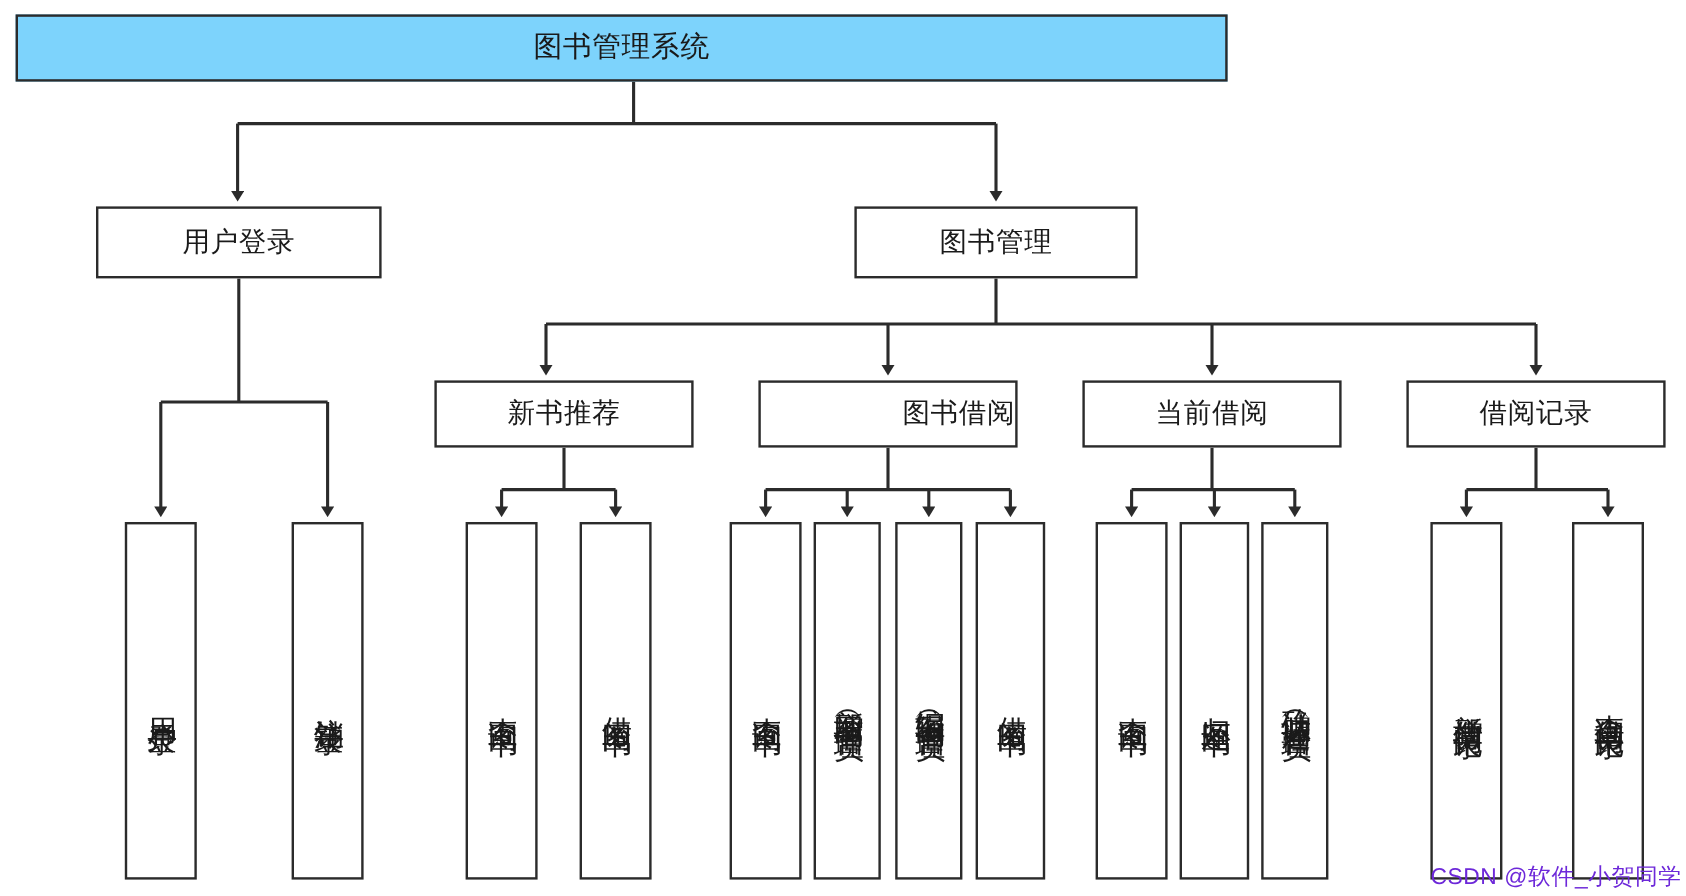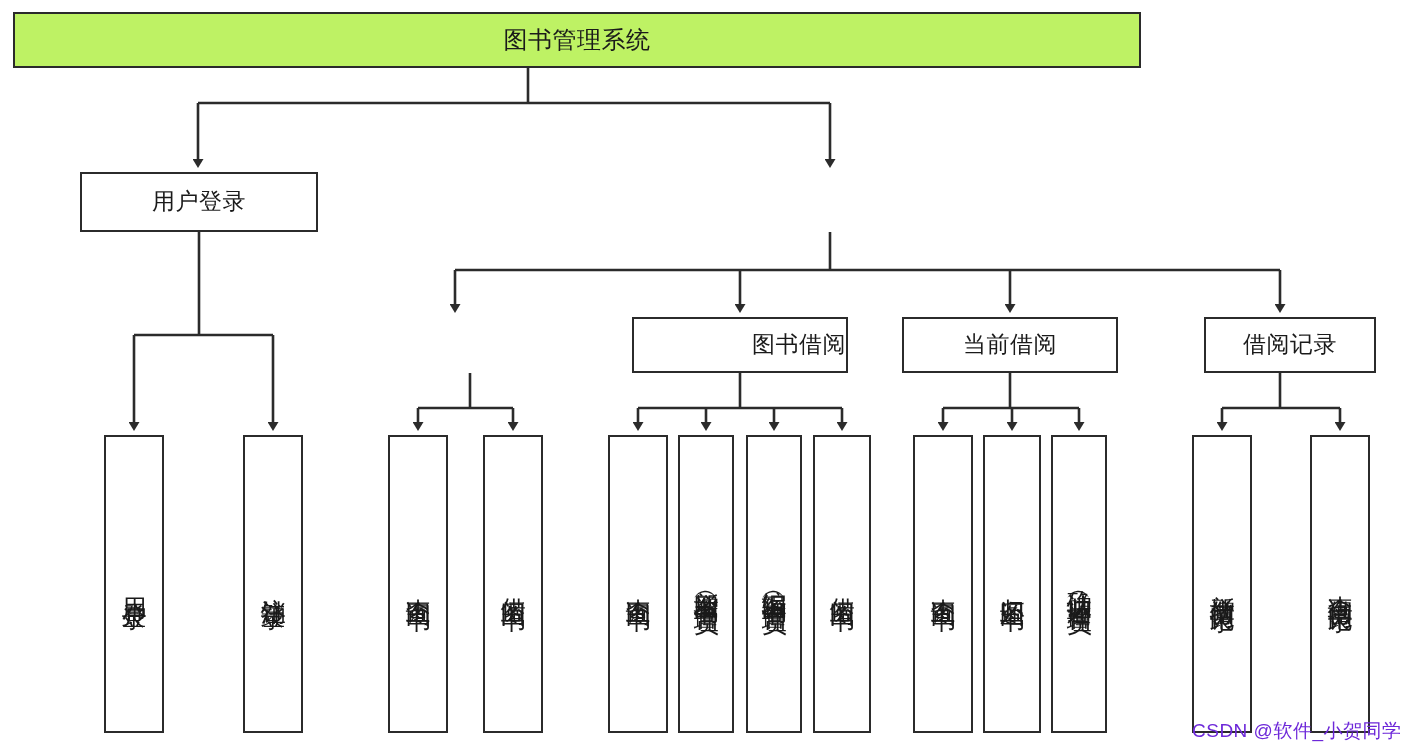--- a/index.html
+++ b/index.html
@@ -115,35 +115,41 @@
       <path d="M1012,408 L1012,423" marker-end="url(#arrow)"></path>
       <path d="M1079,408 L1079,423" marker-end="url(#arrow)"></path>
 
       <path d="M1280,373 L1280,408"></path>
       <path d="M1222,408 L1340,408"></path>
       <path d="M1222,408 L1222,423" marker-end="url(#arrow)"></path>
       <path d="M1340,408 L1340,423" marker-end="url(#arrow)"></path>
     </g>
   </svg>
 
-  <div class="node root horiz" style="left: 13px; top: 12px; width: 1128px; height: 56px; border-color: rgb(43, 43, 43); background: #bef264; color: rgb(26, 26, 26);">
+  <div class="node root horiz" style="left: 13px; top: 12px; width: 1010px; height: 56px; border-color: rgb(43, 43, 43); background: #7dd3fc; color: rgb(26, 26, 26);">
     <span class="label">图书管理系统</span>
   </div>
 
   <div class="node horiz" style="left: 80px; top: 172px; width: 238px; height: 60px; border-color: rgb(43, 43, 43); background: rgb(255, 255, 255); color: rgb(26, 26, 26);">
     <span class="label">用户登录</span>
   </div>
+  <div class="node horiz" style="left: 712px; top: 172px; width: 236px; height: 60px; border-color: rgb(43, 43, 43); background: rgb(255, 255, 255); color: rgb(26, 26, 26);">
+    <span class="label">图书管理</span>
+  </div>
 
+  <div class="node horiz" style="left: 362px; top: 317px; width: 216px; height: 56px; border-color: rgb(43, 43, 43); background: rgb(255, 255, 255); color: rgb(26, 26, 26);">
+    <span class="label">新书推荐</span>
+  </div>
   <div class="node horiz" style="left: 632px; top: 317px; width: 216px; height: 56px; border-color: rgb(43, 43, 43); background: rgb(255, 255, 255); color: rgb(26, 26, 26); justify-content: flex-end;">
     <span class="label">图书借阅</span>
   </div>
   <div class="node horiz" style="left: 902px; top: 317px; width: 216px; height: 56px; border-color: rgb(43, 43, 43); background: rgb(255, 255, 255); color: rgb(26, 26, 26);">
     <span class="label">当前借阅</span>
   </div>
-  <div class="node horiz" style="left: 1172px; top: 317px; width: 172px; height: 56px; border-color: rgb(43, 43, 43); background: rgb(255, 255, 255); color: rgb(26, 26, 26); margin-left: 32px;">
+  <div class="node horiz" style="left: 1172px; top: 317px; width: 216px; height: 56px; border-color: rgb(43, 43, 43); background: rgb(255, 255, 255); color: rgb(26, 26, 26);">
     <span class="label">借阅记录</span>
   </div>
 
   <div class="node vert" style="left: 104px; top: 435px; width: 60px; height: 298px; border-color: rgb(43, 43, 43); background: rgb(255, 255, 255); color: rgb(26, 26, 26);">
     <span class="label">用户登录</span>
   </div>
   <div class="node vert" style="left: 243px; top: 435px; width: 60px; height: 298px; border-color: rgb(43, 43, 43); background: rgb(255, 255, 255); color: rgb(26, 26, 26);">
     <span class="label">注销登录</span>
   </div>
   <div class="node vert" style="left: 388px; top: 435px; width: 60px; height: 298px; border-color: rgb(43, 43, 43); background: rgb(255, 255, 255); color: rgb(26, 26, 26);">

